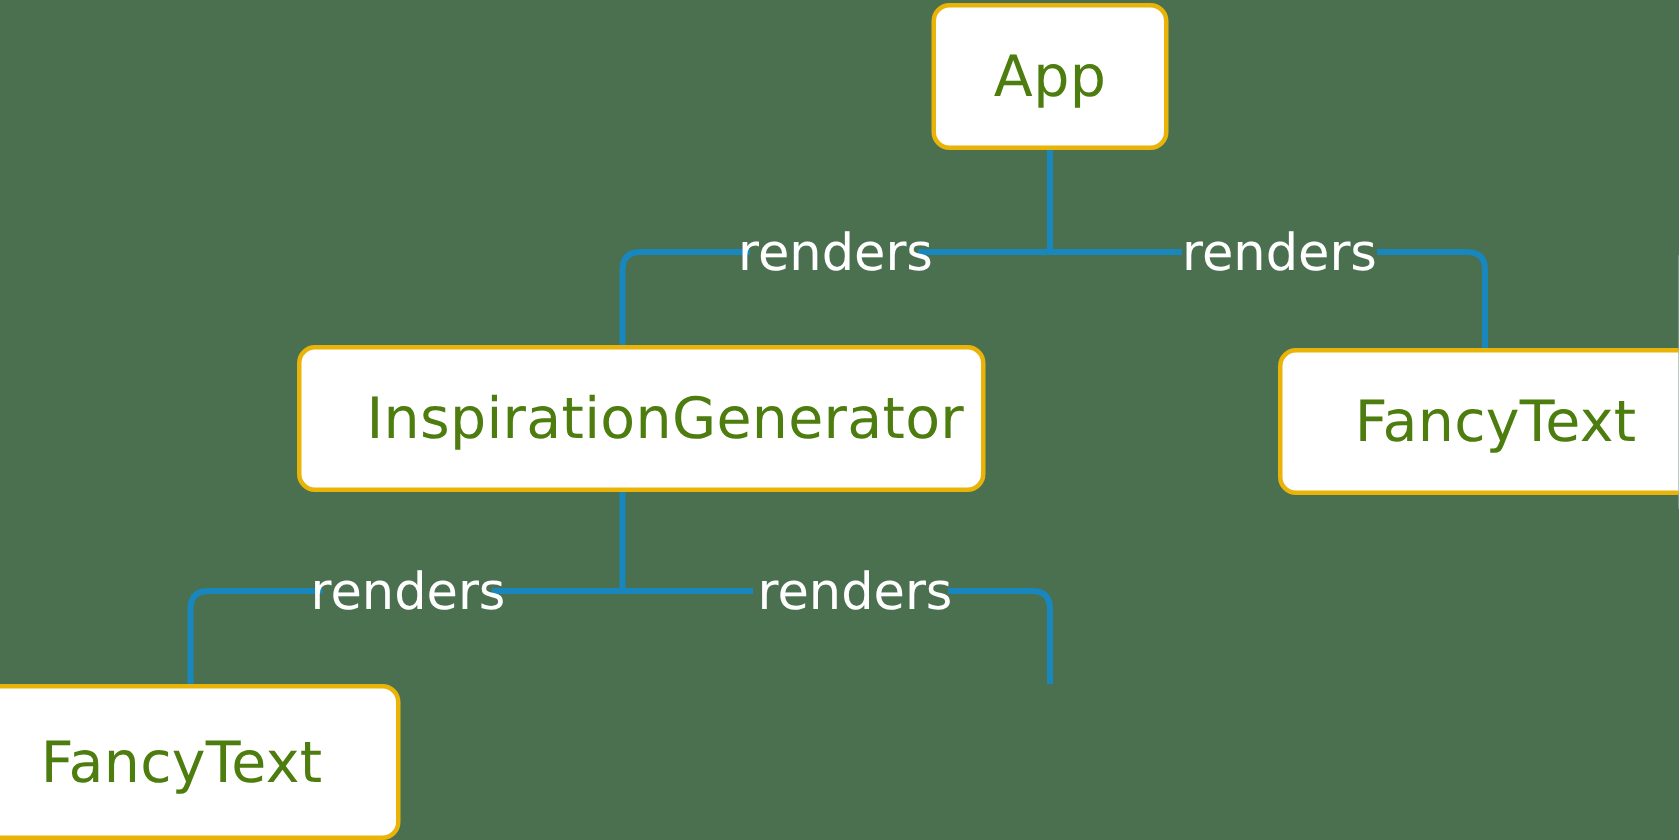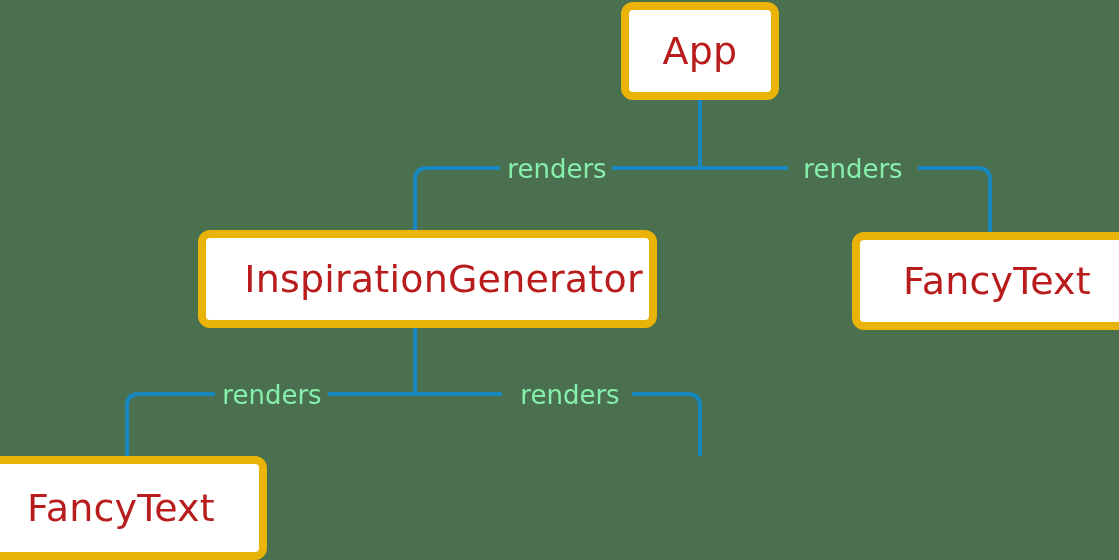--- a/index.html
+++ b/index.html
@@ -24,41 +24,41 @@
     position: absolute;
     left: 0;
     top: 0;
     width: 1119px;
     height: 560px;
   }
   .node {
     position: absolute;
     box-sizing: border-box;
     background: #ffffff;
-    border: 8px solid #eab308;
+    border: 3px solid #eab308;
     border-radius: 12px;
     display: flex;
     align-items: center;
     justify-content: center;
-    color: #b91c1c;
+    color: #4d7c0f;
     font-size: 38px;
     font-weight: 400;
     letter-spacing: 0.2px;
     line-height: 1;
     white-space: nowrap;
     z-index: 2;
   }
   .node-label {
     display: block;
     padding: 0 6px;
   }
   .edge-label {
     position: absolute;
-    color: #86efac;
-    font-size: 26px;
+    color: #ffffff;
+    font-size: 34px;
     font-weight: 500;
     line-height: 1;
     white-space: nowrap;
     z-index: 3;
     transform: translate(-50%, -50%);
   }
 </style>
 </head>
 <body>
 

